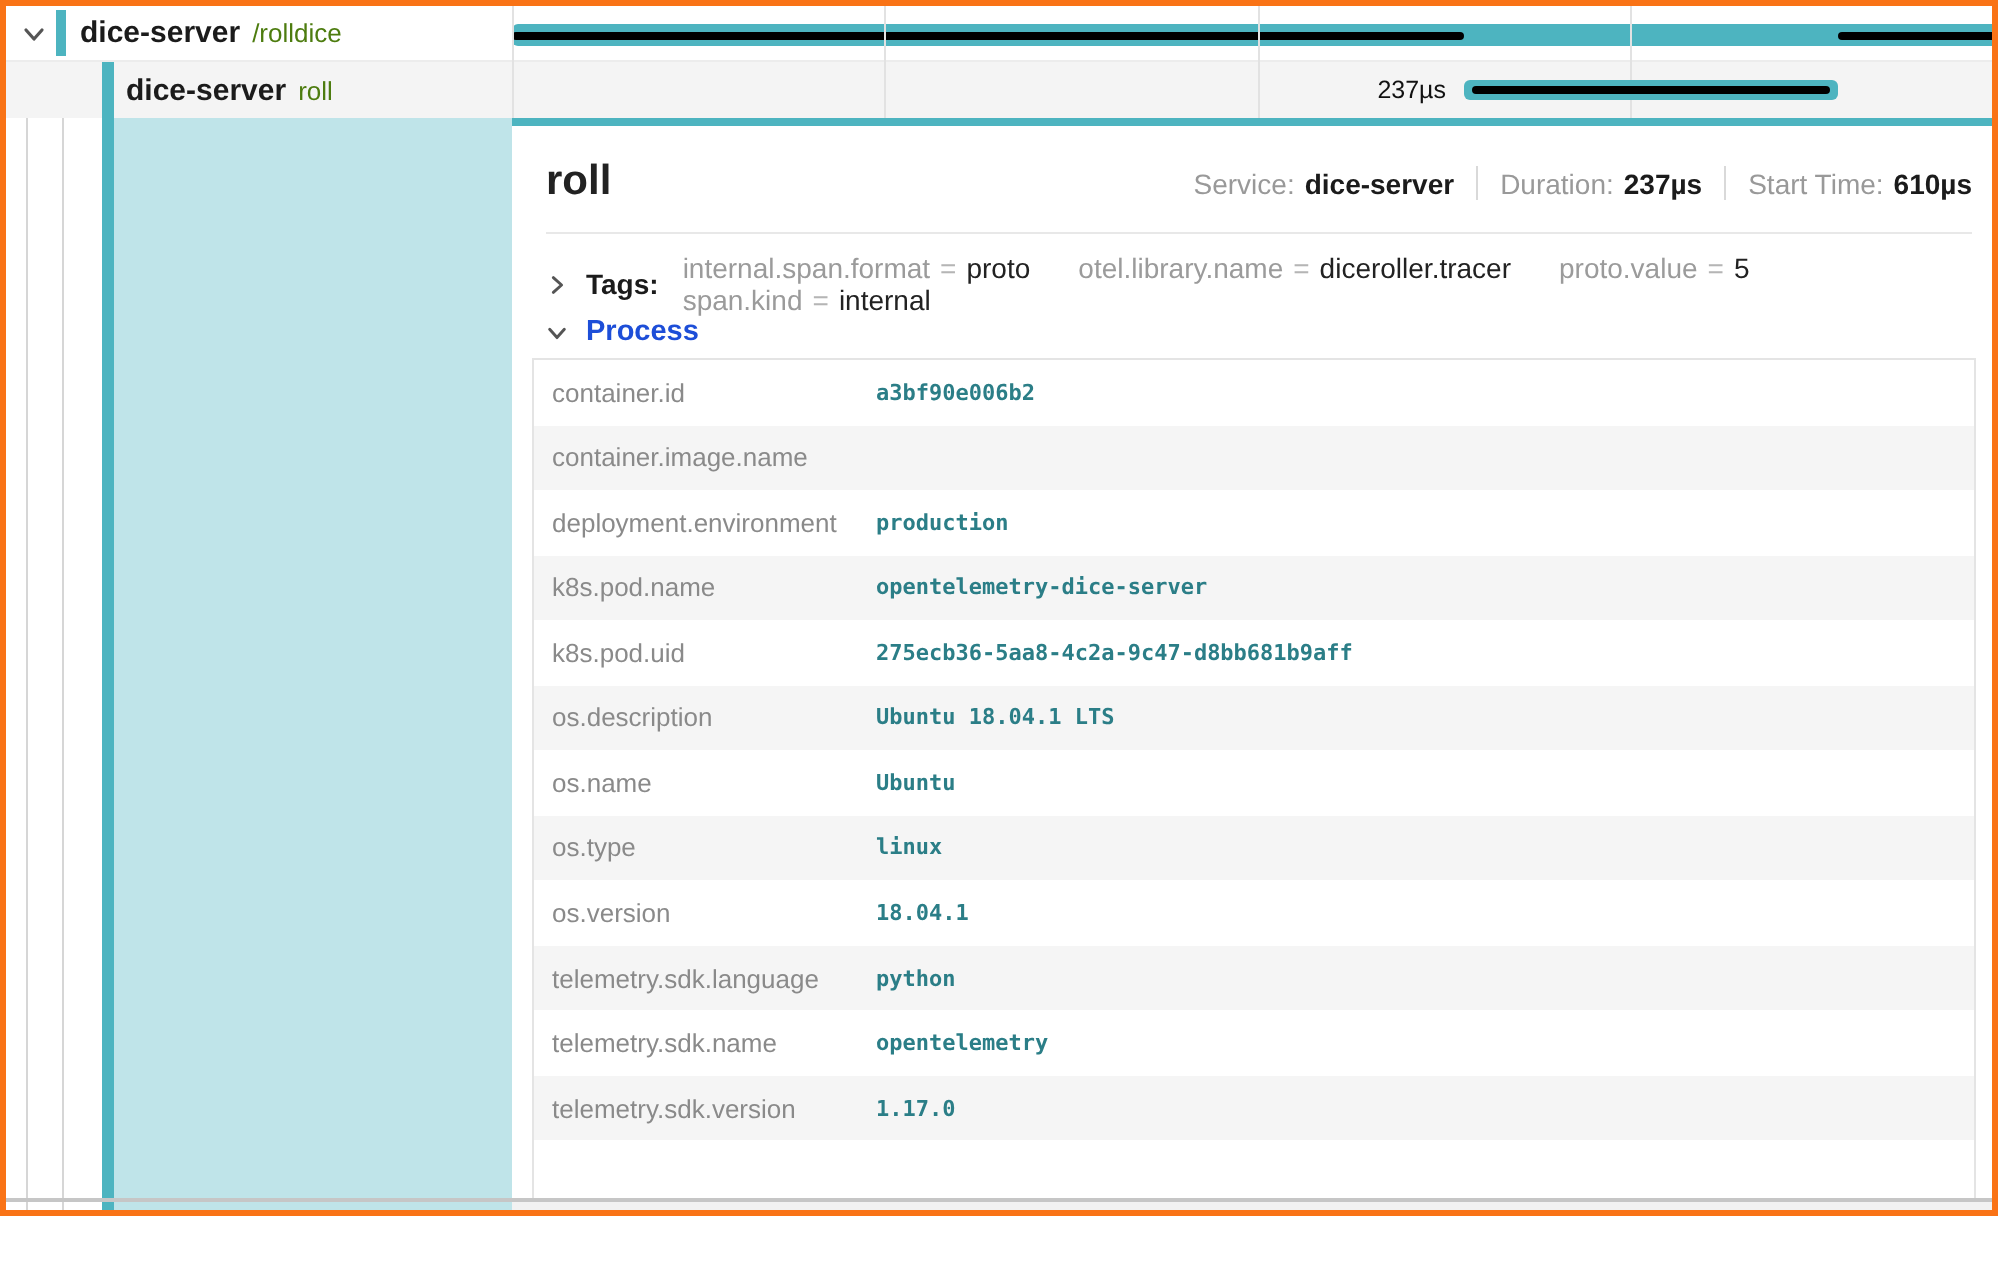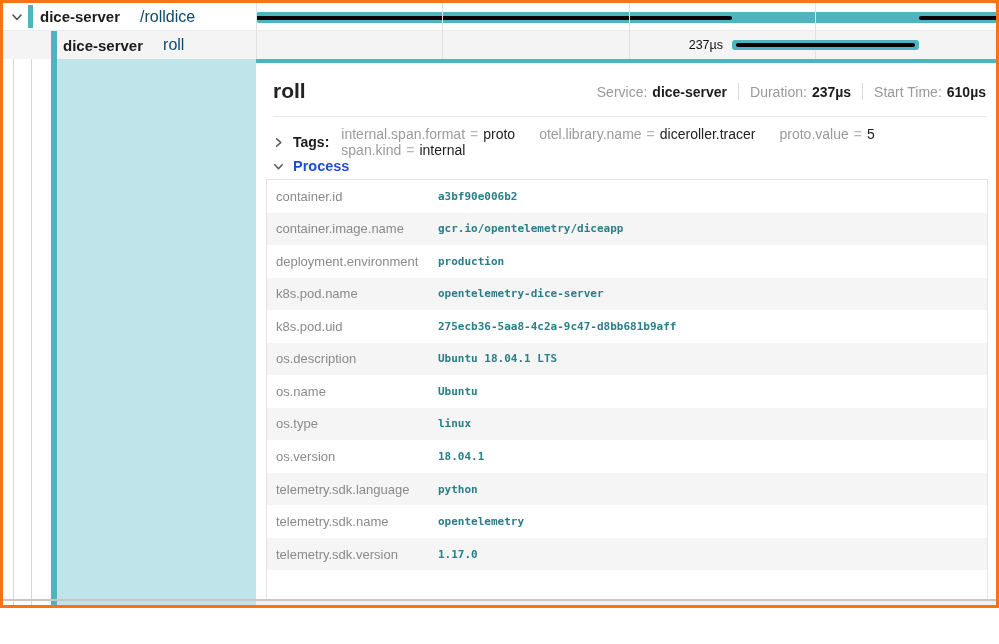--- a/index.html
+++ b/index.html
@@ -9,21 +9,21 @@
     border: 3px solid #f97316; background: #fff; overflow: hidden;
   }
 
   
   .row { position: absolute; left: 0; width: 997px; height: 28px; }
   .row-1 { top: 0; background: #fff; border-bottom: 1px solid #ececec; }
   .row-2 { top: 28; top: 28px; background: #f4f4f4; }
 
   .span-name-cell { position: absolute; top: 0; height: 100%; display: flex; align-items: center; }
   .span-service { font-size: 15px; font-weight: bold; color: #1b1b1b; }
-  .span-op { font-size: 16px; color: #0c4a6e; margin-left: 20px; }
+  .span-op { font-size: 13px; color: #4d7c0f; margin-left: 6px; }
 
   .chevron { width: 12px; height: 12px; display: inline-block; }
   .chevron svg { display: block; }
 
   .color-chip { position: absolute; width: 5px; top: 2px; bottom: 2px; }
 
   
   .gridline { position: absolute; top: 0; width: 1px; height: 56px; background: #e2e2e2; }
   .ruler-tick { position: absolute; top: 0; width: 1px; height: 5px; background: #999; }
   .col-divider { position: absolute; top: 0; width: 1px; height: 56px; background: #e2e2e2; left: 253px; }
@@ -187,21 +187,20 @@
       <span class="process-label">Process</span>
     </div>
 
     <div class="kv-table" id="kv-table">
         <div class="kv-row">
           <div class="kv-key">container.id</div>
           <div class="kv-value">a3bf90e006b2</div>
         </div>
         <div class="kv-row">
           <div class="kv-key">container.image.name</div>
-          <div class="kv-value">gcr.io/opentelemetry/diceapp</div>
         </div>
         <div class="kv-row">
           <div class="kv-key">deployment.environment</div>
           <div class="kv-value">production</div>
         </div>
         <div class="kv-row">
           <div class="kv-key">k8s.pod.name</div>
           <div class="kv-value">opentelemetry-dice-server</div>
         </div>
         <div class="kv-row">

